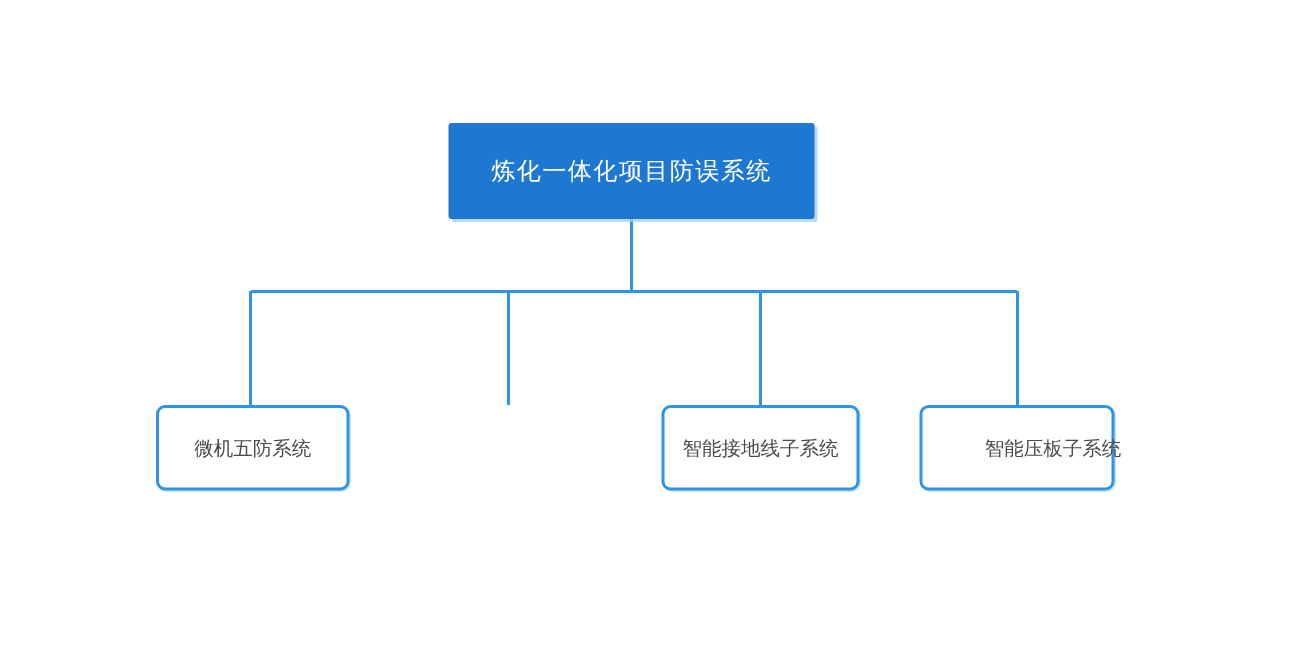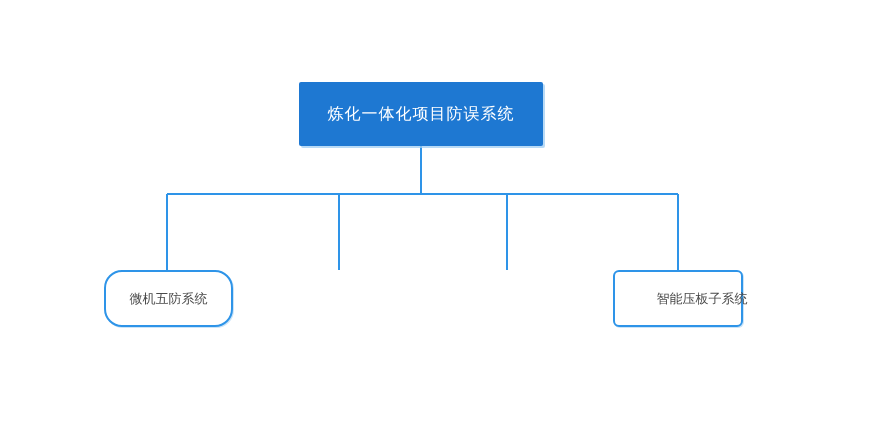--- a/index.html
+++ b/index.html
@@ -53,21 +53,21 @@
     top: 270px;
     height: 57px;
     background: #ffffff;
     border: 2px solid #2e94e8;
     border-radius: 6px;
     color: #4a4a4a;
     font-size: 13px;
     box-shadow: 1px 1px 0 rgba(160, 205, 243, 0.55);
     cursor: default;
   }
-  .child-0 { left: 104px; width: 129px; border-radius: 18px; }
+  .child-0 { left: 104px; width: 129px; }
   .child-1 { left: 275px; width: 128px; }
   .child-2 { left: 441px; width: 132px; }
   .child-3 { left: 613px; width: 130px; padding-left: 48px; }
   .node-label {
     display: block;
     white-space: nowrap;
   }
 </style>
 </head>
 <body>
@@ -85,18 +85,21 @@
 
   <div class="node node-root">
     <span class="node-label">炼化一体化项目防误系统</span>
   </div>
 
   <div class="node node-child child-0">
     <span class="node-label">微机五防系统</span>
   </div>
 
 
+  <div class="node node-child child-2">
+    <span class="node-label">智能接地线子系统</span>
+  </div>
 
   <div class="node node-child child-3">
     <span class="node-label">智能压板子系统</span>
   </div>
 
 </div>
 
 </body></html>

